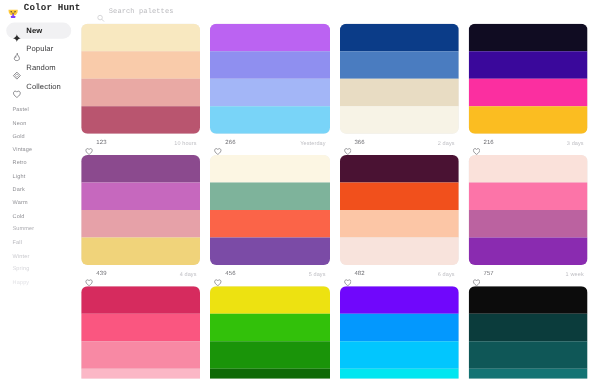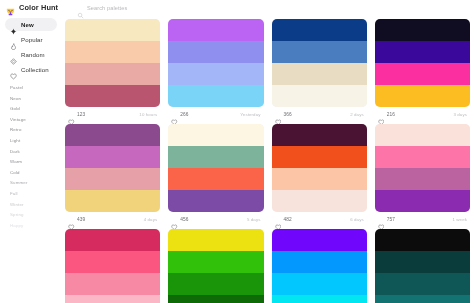--- a/index.html
+++ b/index.html
@@ -11,20 +11,21 @@
     -webkit-font-smoothing: antialiased;
   }
   .app { position: relative; width: 474px; height: 303px; display: flex; flex-direction: column; background:#fff; }
 
   
   .header {
     height: 16px; flex: 0 0 16px;
     display: flex; align-items: center;
     background: #fff;
     padding: 0 6px 0 5px;
+    font-family: Liberation Mono, monospace;
   }
   .brand { display: flex; align-items: center; gap: 3px; width: 58px; flex: 0 0 58px; }
   .brand-mark { width: 11px; height: 11px; position: relative; display:block; }
   .brand-name {
     font-size: 7.4px; font-weight: bold; color: #2b2b2b; letter-spacing: .1px;
     white-space: nowrap; line-height: 1;
   }
   .search-wrap { flex: 1 1 auto; display: flex; align-items: center; height: 12px; padding-left: 10px; }
   .search-box {
     display: flex; align-items: center; gap: 3px;

